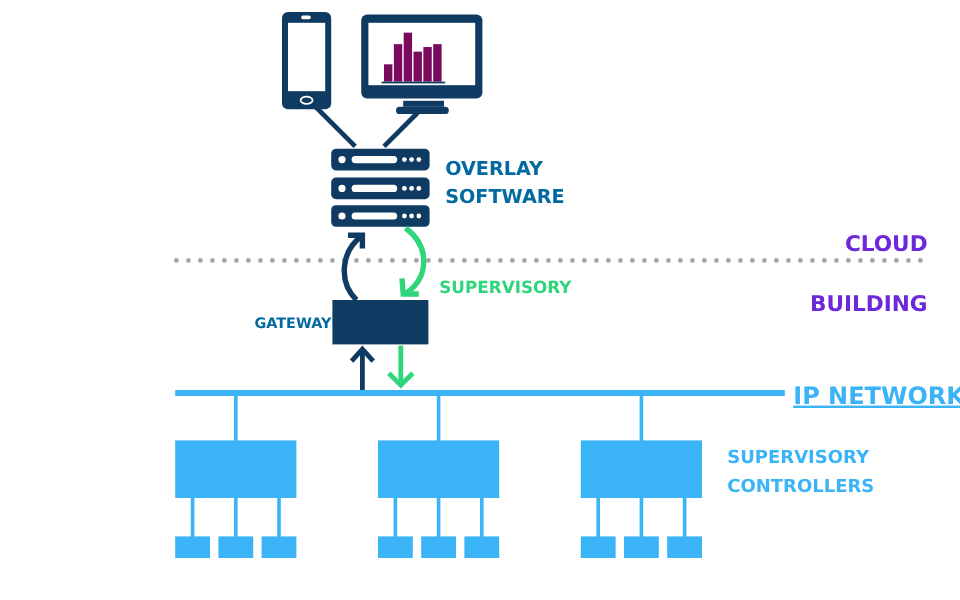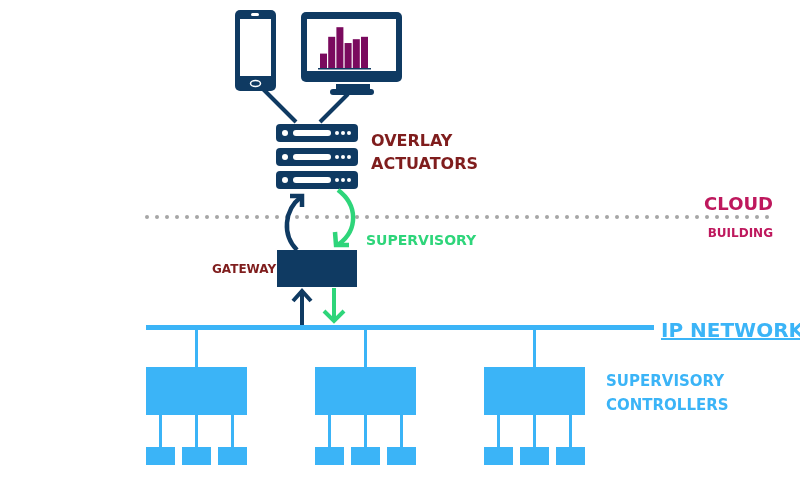--- a/index.html
+++ b/index.html
@@ -1,22 +1,22 @@
 <!DOCTYPE html>
 <html><head>
 <meta charset="utf-8">
 <style>
   html, body { margin:0; padding:0; background:#ffffff; }
   body { width:800px; height:500px; position:relative; overflow:hidden; font-family:"DejaVu Sans", sans-serif; }
   svg { position:absolute; left:0; top:0; }
   .lbl { position:absolute; font-weight:bold; white-space:nowrap; line-height:1.25; }
-  .navy { color:#7f1d1d; }
+  .navy { color:#0369a1; }
   .green { color:#2ed57a; }
   .blue { color:#3bb4f7; }
-  .gray { color:#be185d; }
+  .gray { color:#6d28d9; }
 </style>
 </head>
 <body>
 
 <svg id="diagram" width="800" height="500" viewBox="0 0 800 500">
 
   <line x1="262" y1="88" x2="296" y2="122" stroke="#0f3a62" stroke-width="4"></line>
   <line x1="348" y1="94" x2="320" y2="122" stroke="#0f3a62" stroke-width="4"></line>
 
   <g>
@@ -187,25 +187,25 @@
         <rect x="533" y="415" width="3" height="33" fill="#3bb4f7"></rect>
         <rect x="520" y="447" width="29" height="18" fill="#3bb4f7"></rect>
         <rect x="569" y="415" width="3" height="33" fill="#3bb4f7"></rect>
         <rect x="556" y="447" width="29" height="18" fill="#3bb4f7"></rect>
       </g>
     </g>
 </svg>
 
 <div class="lbl navy" style="left:371px; top:129px; font-size:16px; line-height:23px;">
   <div>OVERLAY</div>
-  <div>ACTUATORS</div>
+  <div>SOFTWARE</div>
 </div>
 
 <div class="lbl gray" style="right:27px; top:193px; font-size:18px;">CLOUD</div>
-<div class="lbl gray" style="right:27px; top:226px; font-size:12px;">BUILDING</div>
+<div class="lbl gray" style="right:27px; top:243px; font-size:18px;">BUILDING</div>
 
 <div class="lbl navy" style="left:212px; top:262px; font-size:12px;">GATEWAY</div>
 
 <div class="lbl green" style="left:366px; top:230px; font-size:14px; line-height:21px;">
   <div>SUPERVISORY</div>
 </div>
 
 <div class="lbl blue" style="left:661px; top:318px; font-size:20px;text-decoration:underline;">IP NETWORK</div>
 
 <div class="lbl blue" style="left:606px; top:369px; font-size:15px; line-height:24px;">

